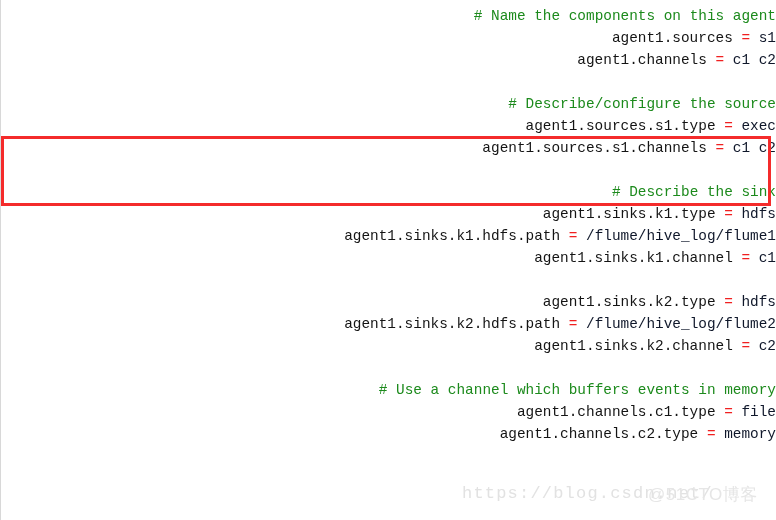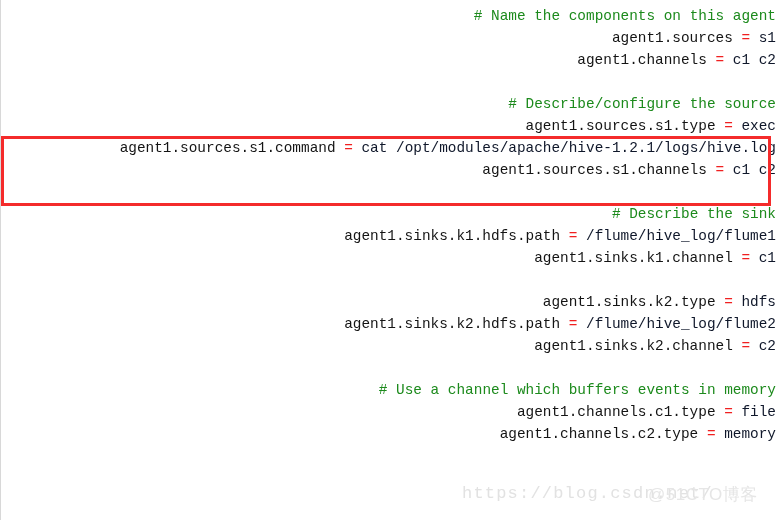--- a/index.html
+++ b/index.html
@@ -106,24 +106,24 @@
 
   <div class="gutter-line"></div>
 
   <div class="code-area" id="code-area">
       <div class="code-line"><span class="tok-comment"># Name the components on this agent</span></div>
       <div class="code-line"><span class="tok-key">agent1.sources</span> <span class="tok-eq">=</span> <span class="tok-val">s1</span></div>
       <div class="code-line"><span class="tok-key">agent1.channels</span> <span class="tok-eq">=</span> <span class="tok-val">c1 c2</span></div>
       <div class="code-line blank"><span>&nbsp;</span></div>
       <div class="code-line"><span class="tok-comment"># Describe/configure the source</span></div>
       <div class="code-line"><span class="tok-key">agent1.sources.s1.type</span> <span class="tok-eq">=</span> <span class="tok-val">exec</span></div>
-      <div class="code-line"><span class="tok-key">agent1.sources.s1.command</span> <span class="tok-eq">=</span> <span class="tok-val">cat /opt/modules/apache/hive-1.2.1/logs/hive.log</span></div>
       <div class="code-line"><span class="tok-key">agent1.sources.s1.channels</span> <span class="tok-eq">=</span> <span class="tok-val">c1 c2</span></div>
       <div class="code-line blank"><span>&nbsp;</span></div>
       <div class="code-line"><span class="tok-comment"># Describe the sink</span></div>
+      <div class="code-line"><span class="tok-key">agent1.sinks.k1.type</span> <span class="tok-eq">=</span> <span class="tok-val">hdfs</span></div>
       <div class="code-line"><span class="tok-key">agent1.sinks.k1.hdfs.path</span> <span class="tok-eq">=</span> <span class="tok-val">/flume/hive_log/flume1</span></div>
       <div class="code-line"><span class="tok-key">agent1.sinks.k1.channel</span> <span class="tok-eq">=</span> <span class="tok-val">c1</span></div>
       <div class="code-line blank"><span>&nbsp;</span></div>
       <div class="code-line"><span class="tok-key">agent1.sinks.k2.type</span> <span class="tok-eq">=</span> <span class="tok-val">hdfs</span></div>
       <div class="code-line"><span class="tok-key">agent1.sinks.k2.hdfs.path</span> <span class="tok-eq">=</span> <span class="tok-val">/flume/hive_log/flume2</span></div>
       <div class="code-line"><span class="tok-key">agent1.sinks.k2.channel</span> <span class="tok-eq">=</span> <span class="tok-val">c2</span></div>
       <div class="code-line blank"><span>&nbsp;</span></div>
       <div class="code-line"><span class="tok-comment"># Use a channel which buffers events in memory</span></div>
       <div class="code-line"><span class="tok-key">agent1.channels.c1.type</span> <span class="tok-eq">=</span> <span class="tok-val">file</span></div>
       <div class="code-line"><span class="tok-key">agent1.channels.c2.type</span> <span class="tok-eq">=</span> <span class="tok-val">memory</span></div>

